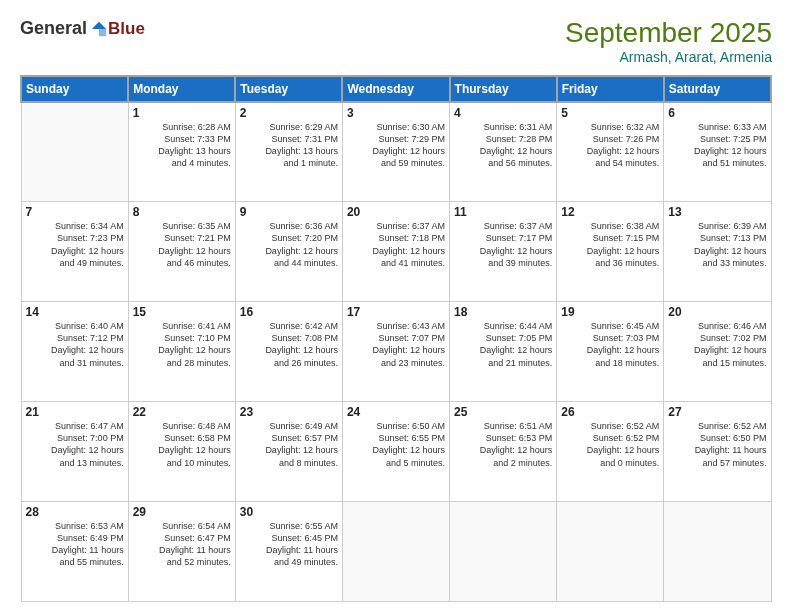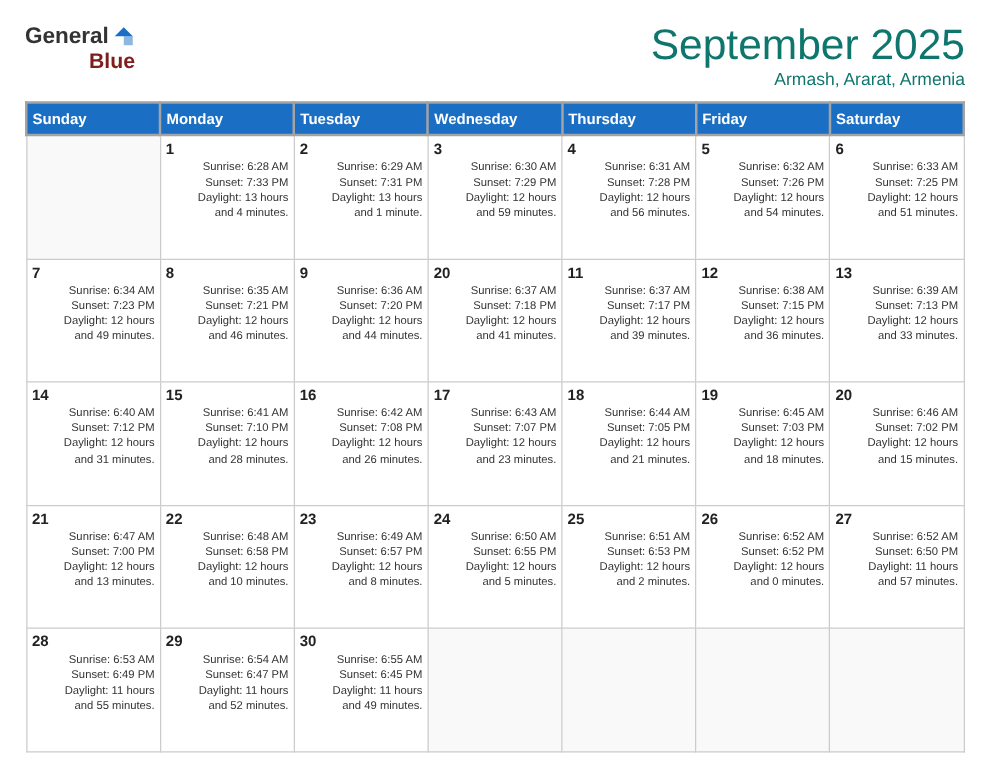--- a/index.html
+++ b/index.html
@@ -18,21 +18,21 @@
       flex-direction: column;
     }
     .header {
       display: flex;
       justify-content: space-between;
       align-items: flex-start;
       margin-bottom: 10px;
     }
     .logo {
       display: flex;
-      flex-direction: column;
+      flex-direction: row;
       align-items: flex-end;
     }
     .logo-text {
       display: flex;
       align-items: center;
       gap: 2px;
     }
     .logo-general {
       font-size: 18px;
       font-weight: bold;
@@ -45,23 +45,23 @@
     }
     .logo-icon {
       width: 18px;
       height: 18px;
       margin-left: 1px;
     }
     .title-block {
       text-align: right;
     }
     .month-title {
-      font-size: 34px;
+      font-size: 28px;
       font-weight: normal;
-      color: #0f766e;
+      color: #4d7c0f;
       line-height: 1.1;
     }
     .subtitle {
       font-size: 14px;
       color: #0f766e;
     }
     .calendar {
       flex: 1;
       border: 1px solid #ccc;
       border-collapse: collapse;

